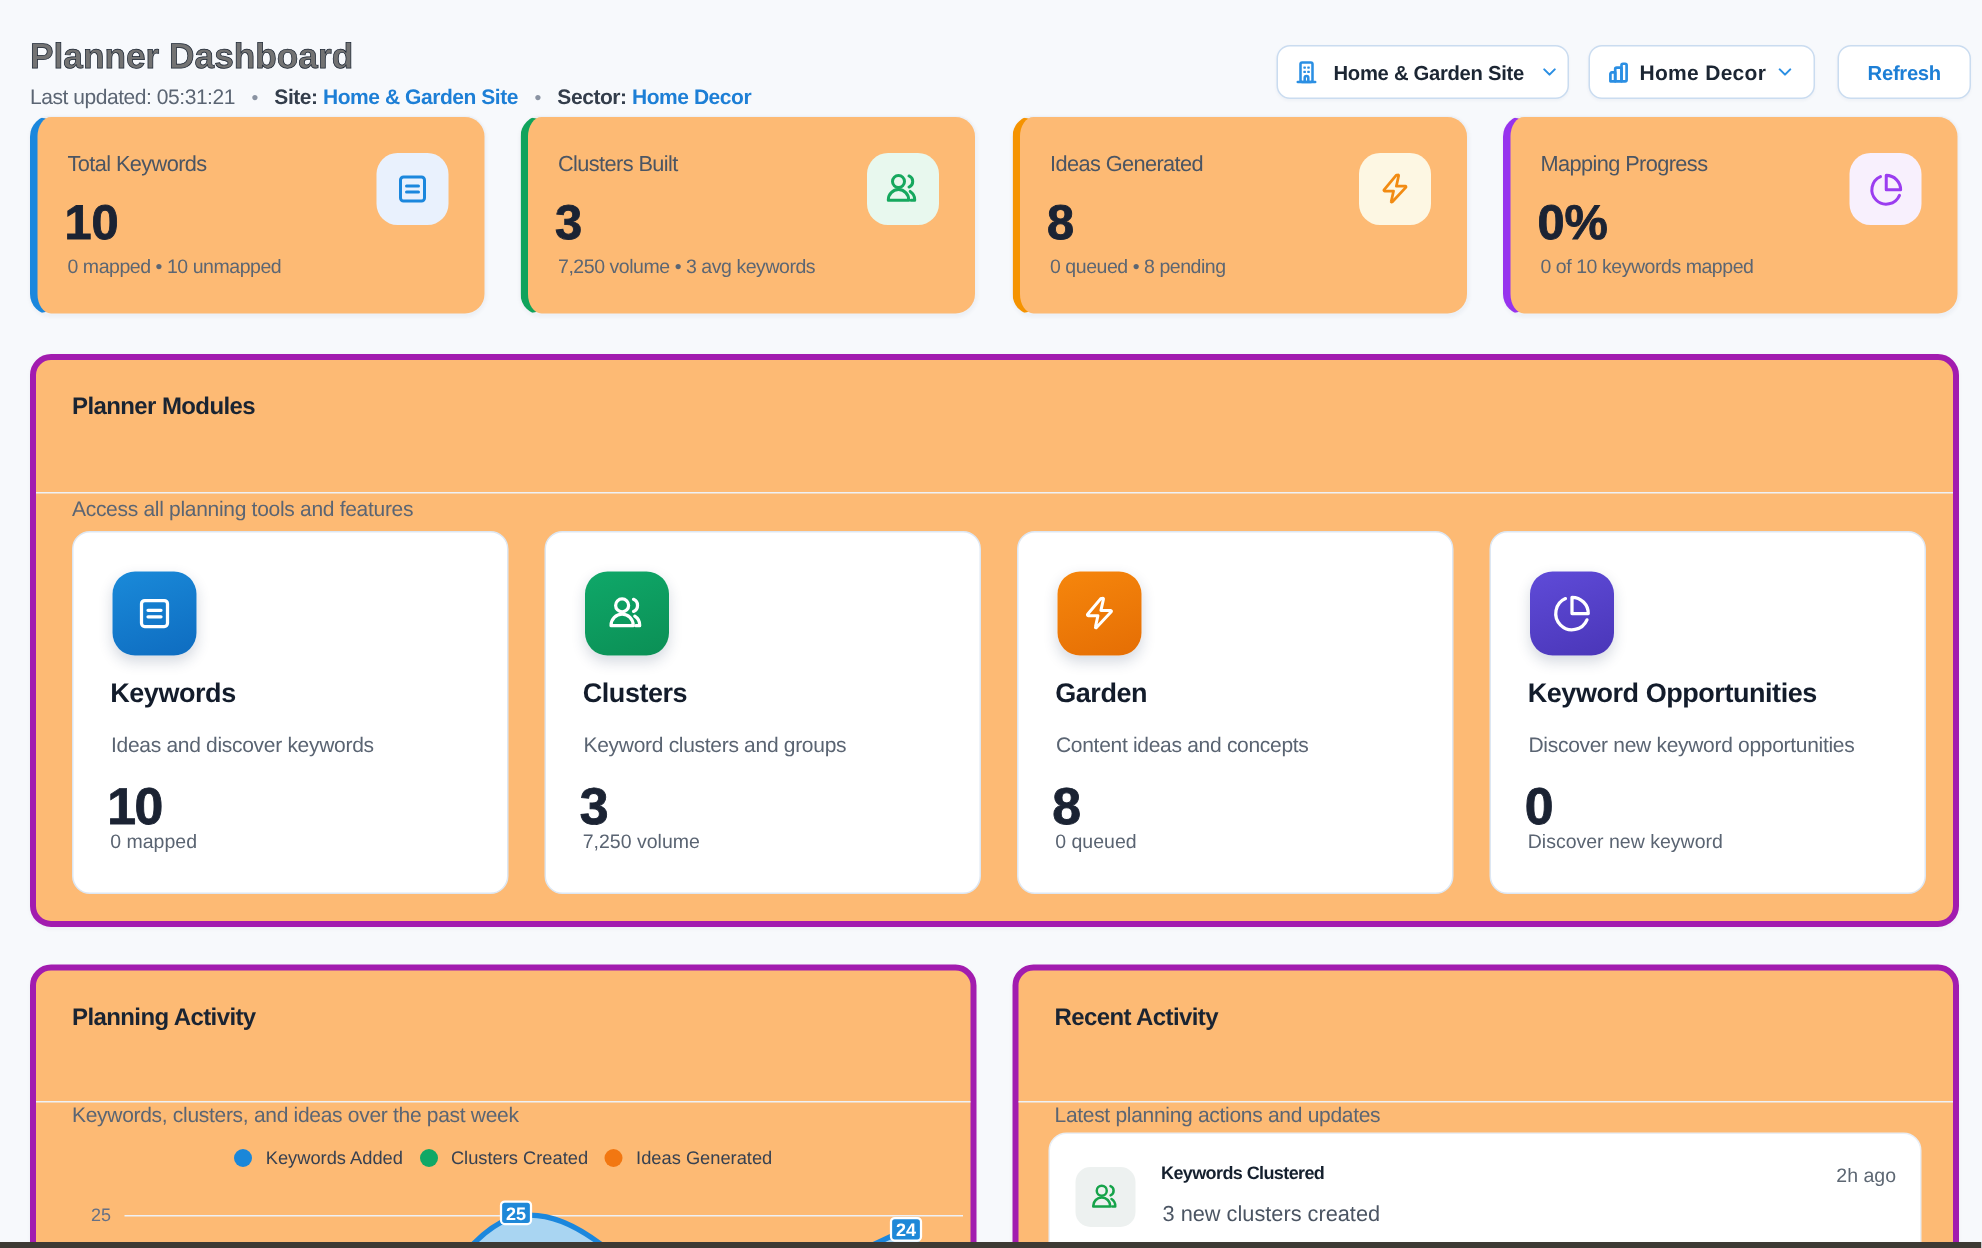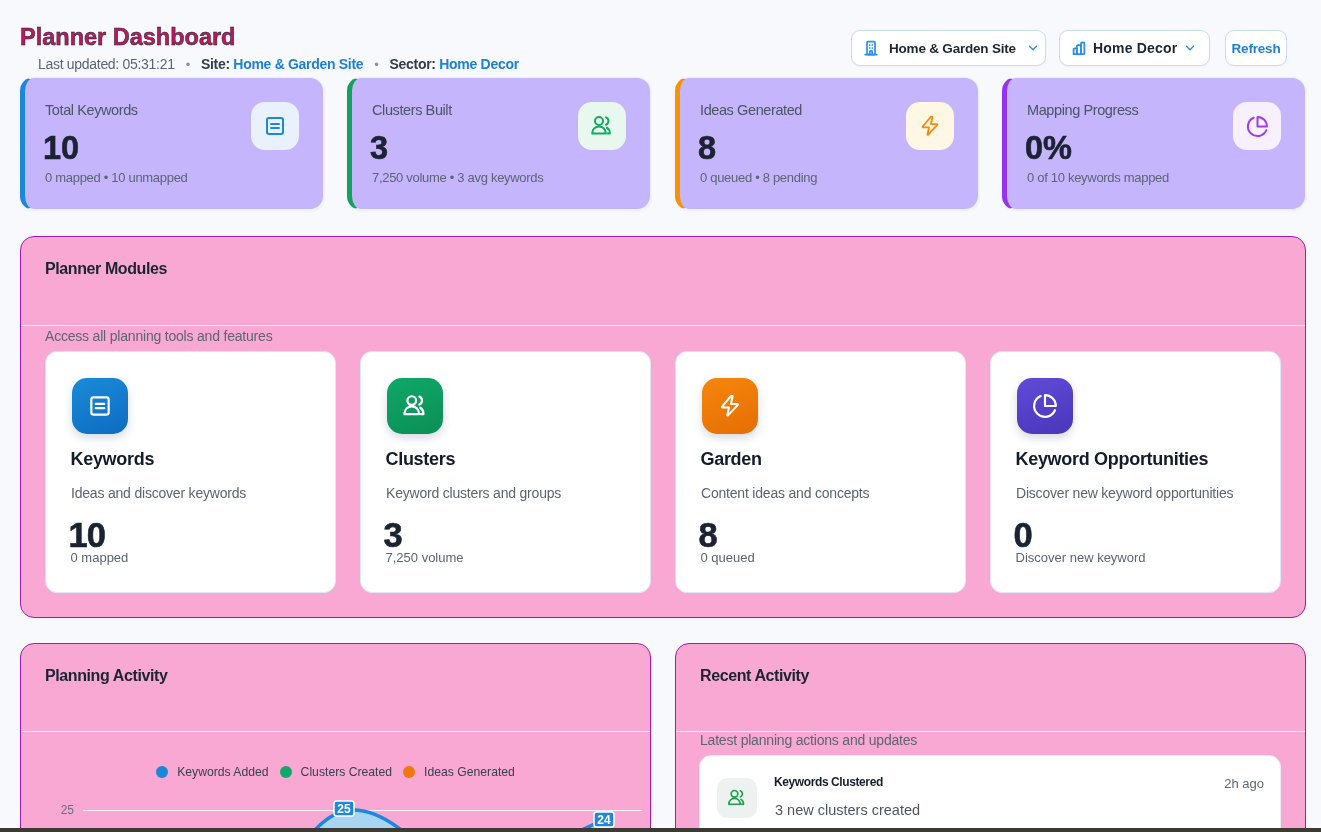--- a/index.html
+++ b/index.html
@@ -1,35 +1,35 @@
 <!DOCTYPE html>
 <html><head>
 <meta charset="utf-8">
 <style>
 * { margin:0; padding:0; box-sizing:border-box; }
 html,body { width:1321px; height:832px; overflow:hidden; }
 body { background:#f7f9fc; font-family:"Liberation Sans", sans-serif; position:relative; }
 .abs { position:absolute; }
 
-h1 { position:absolute; left:20px; top:24px; font-size:23.5px; color:#be185d; -webkit-text-stroke:0.5px #16202e; }
-.subline { position:absolute; left:38px; top:56px; font-size:14px; letter-spacing:-0.3px; color:#5b6573; }
+h1 { position:absolute; left:20px; top:24px; font-size:23.5px; color:#737373; -webkit-text-stroke:0.5px #16202e; }
+.subline { position:absolute; left:20px; top:56px; font-size:14px; letter-spacing:-0.3px; color:#5b6573; }
 .subline b { color:#333d4b; font-weight:700; }
 .subline a { color:#1d7fd6; font-weight:700; text-decoration:none; }
 .subline .dot { color:#8a93a2; margin:0 11px; font-size:13px; }
 
 .btn { position:absolute; top:30px; height:36px; background:#fff; border:1px solid #cadcf0; border-radius:9px; display:flex; align-items:center; justify-content:center; font-size:13.5px; letter-spacing:-0.2px; font-weight:700; color:#1c2633; box-shadow:0 1px 2px rgba(30,60,110,.04); white-space:nowrap; }
 .btn svg { flex:0 0 auto; }
 
-.stat { position:absolute; top:77px; width:304px; height:133px; background:#c4b5fd; border:1px solid #edf1f7; border-left-width:5px; border-radius:14px; box-shadow:0 1px 3px rgba(22,40,70,.05); }
+.stat { position:absolute; top:77px; width:304px; height:133px; background:#fdba74; border:1px solid #edf1f7; border-left-width:5px; border-radius:14px; box-shadow:0 1px 3px rgba(22,40,70,.05); }
 .stat .t { position:absolute; left:20px; top:24px; font-size:14.5px; letter-spacing:-0.4px; color:#4b5563; }
 .stat .v { position:absolute; left:18px; top:54px; font-size:32.5px; line-height:1; font-weight:800; color:#1b2333; -webkit-text-stroke:0.6px #1b2333; }
 .stat .s { position:absolute; left:20px; top:92px; font-size:13px; letter-spacing:-0.3px; color:#5c6673; }
 .stat .ico { position:absolute; right:24px; top:24px; width:48px; height:48px; border-radius:14px; display:flex; align-items:center; justify-content:center; }
 
-.panel { position:absolute; background:#f9a8d4; border:1px solid #a21caf; border-radius:14px; box-shadow:0 1px 3px rgba(22,40,70,.04); }
+.panel { position:absolute; background:#fdba74; border:4px solid #a21caf; border-radius:14px; box-shadow:0 1px 3px rgba(22,40,70,.04); }
 .panel .ph { border-bottom:1px solid #eef1f6; }
 .panel .pt { position:absolute; left:24px; top:23px; font-size:16px; font-weight:700; color:#1a2432; letter-spacing:-0.4px; }
 .panel .ps { position:absolute; left:24px; top:50px; font-size:14px; letter-spacing:-0.2px; color:#5b6573;margin-top:41px; }
 
 .mcard { position:absolute; top:114px; width:291px; height:242px; border:1px solid #dde7f3; border-radius:12px; background:#fff; }
 .mcard .tile { position:absolute; left:26px; top:26px; width:56px; height:56px; border-radius:15px; display:flex; align-items:center; justify-content:center; box-shadow:0 4px 9px rgba(30,50,90,.18); }
 .mcard .mt { position:absolute; left:24.5px; top:97px; font-size:18px; font-weight:800; color:#131c2b; letter-spacing:-0.3px; }
 .mcard .md { position:absolute; left:25px; top:133px; font-size:14px; letter-spacing:-0.2px; color:#5a6472; }
 .mcard .mv { position:absolute; left:22.5px; top:166px; font-size:34.5px; line-height:1; font-weight:800; color:#1b2333; letter-spacing:-1px; -webkit-text-stroke:0.6px #1b2333; }
 .mcard .mc { position:absolute; left:24.5px; top:198px; font-size:13px; color:#5a6472; }
@@ -68,21 +68,21 @@
   <svg width="14" height="15" viewBox="0 0 14 15" fill="none" stroke="#2b8fe3" stroke-width="1.8" stroke-linejoin="round">
       <path d="M1.6 13.2V8.3a1 1 0 0 1 1-1h2.2v5.9z"></path>
       <path d="M4.8 13.2V5.1a1 1 0 0 1 1-1H8a1 1 0 0 1 1 1v8.1z"></path>
       <path d="M9 13.2V2.5a1 1 0 0 1 1-1h1.4a1 1 0 0 1 1 1v9.7a1 1 0 0 1-1 1z"></path>
     </svg>
   <span style="margin:0 7px; font-size:14px; letter-spacing:0.2px;">Home Decor</span>
   <svg width="12" height="12" viewBox="0 0 24 24" fill="none" stroke="#2b8fe3" stroke-width="2.8" stroke-linecap="round" stroke-linejoin="round">
       <path d="M5 8.5l7 7 7-7"></path>
     </svg>
 </div>
-<div class="btn" style="left:1225px; width:62px; color:#1d7fd6;">Refresh</div>
+<div class="btn" style="left:1225px; width:89px; color:#1d7fd6;">Refresh</div>
 
 <div class="stat" style="left:20px; border-left-color:#1b87dd;">
   <div class="t">Total Keywords</div>
     <div class="v">10</div>
     <div class="s">0 mapped • 10 unmapped</div>
   <div class="ico" style="background:#e9f1fd;">
     <svg width="24" height="24" viewBox="0 0 24 24" fill="none" stroke="#1b87dd" stroke-width="2" stroke-linecap="round" stroke-linejoin="round">
         <rect x="4" y="4" width="16" height="16" rx="2"></rect>
         <path d="M8 10h8M8 14h8"></path>
       </svg>
@@ -175,20 +175,21 @@
     <div class="mt">Keyword Opportunities</div>
     <div class="md">Discover new keyword opportunities</div>
     <div class="mv">0</div>
     <div class="mc">Discover new keyword</div>
   </div>
 </div>
 
 <div class="panel" style="left:20px; top:643px; width:631px; height:200px;">
   <div class="ph" style="height:88px;"></div>
   <div class="pt">Planning Activity</div>
+  <div class="ps" style="top:47px;">Keywords, clusters, and ideas over the past week</div>
 </div>
 <div class="legend">
   <div class="li"><span class="d" style="background:#1a87d9;"></span>Keywords Added</div>
   <div class="li"><span class="d" style="background:#10a866;"></span>Clusters Created</div>
   <div class="li"><span class="d" style="background:#f27711;"></span>Ideas Generated</div>
 </div>
 <div class="abs" style="left:40px; top:803px; width:34px; text-align:right; font-size:12px; color:#667085;">25</div>
 <div class="abs" style="left:83px; top:810px; width:559px; height:1px; background:#eef1f6;"></div>
 <svg class="abs" style="left:20px; top:780px;" width="630" height="48" viewBox="0 0 630 48">
   <path d="M293 52 Q 313 30 333 30 Q 357 30 385 53 L 385 60 L 293 60 Z" fill="#a9d5f2" stroke="none"></path>

